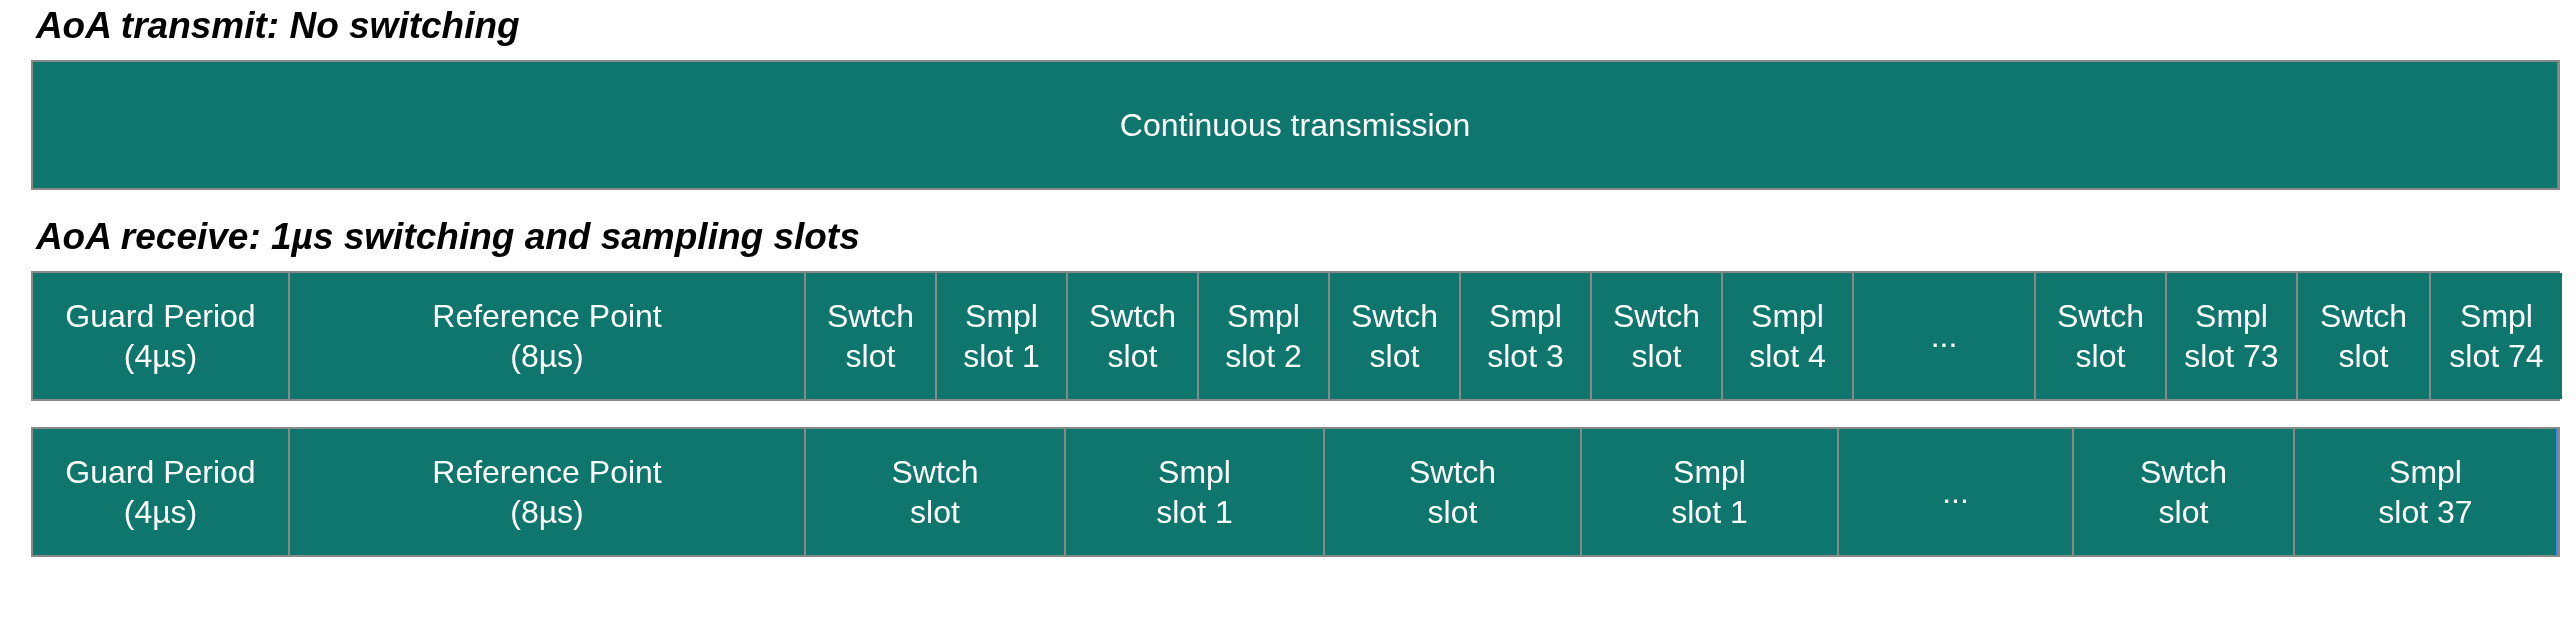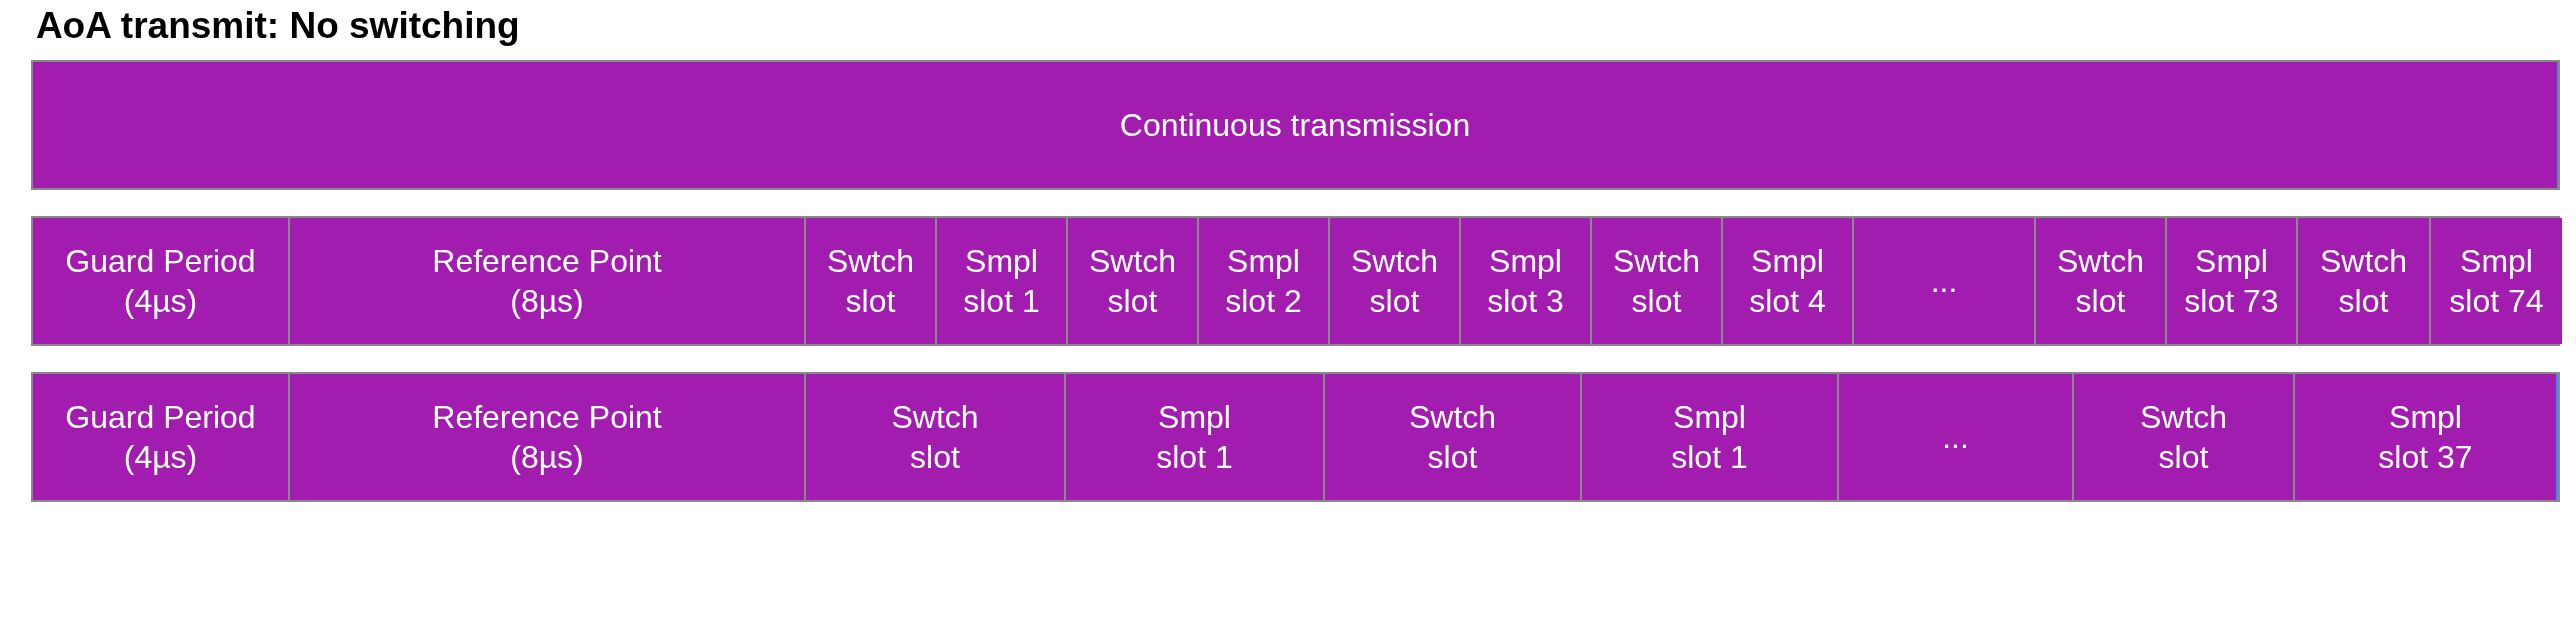--- a/index.html
+++ b/index.html
@@ -15,20 +15,21 @@
     overflow: hidden;
   }
   .section + .section { margin-top: 26px; }
   .section-title {
     margin: 0 0 13px 4.9px;
     font-size: 37px;
     line-height: 42px;
     font-weight: bold;
     color: #000000;
     letter-spacing: 0px;
+    font-style: italic;
   }
   .bar {
     display: flex;
     flex-direction: row;
     align-items: stretch;
     width: 2529px;
     height: 130px;
     box-sizing: border-box;
     border: 2.4px solid #898989;
     background: #3c8ceb;
@@ -37,38 +38,39 @@
     flex: 0 0 auto;
     box-sizing: border-box;
     display: flex;
     align-items: center;
     justify-content: center;
     text-align: center;
     color: #ffffff;
     font-size: 32px;
     line-height: 40px;
     white-space: pre-line;
-    background: #a21caf;
+    background: #0f766e;
     overflow: hidden;
   }
   .cell + .cell { border-left: 2.4px solid #898989; }
 </style>
 </head>
 <body>
 
 <div>
 
   <div class="section">
     <h2 class="section-title">AoA transmit: No switching</h2>
     <div class="bar">
         <div class="cell" style="width: 2524px;">Continuous transmission</div>
       </div>
   </div>
 
   <div class="section">
+    <h2 class="section-title">AoA receive: 1µs switching and sampling slots</h2>
     <div class="bar">
         <div class="cell" style="width: 255px;">Guard Period
 (4µs)</div>
         <div class="cell" style="width: 516px;">Reference Point
 (8µs)</div>
         <div class="cell" style="width: 131px;">Swtch
 slot</div>
         <div class="cell" style="width: 131px;">Smpl
 slot 1</div>
         <div class="cell" style="width: 131px;">Swtch

